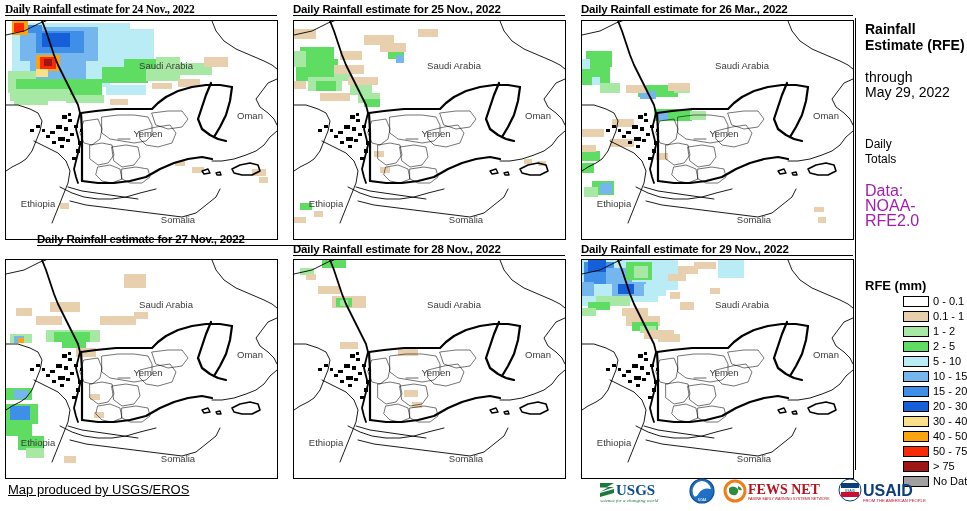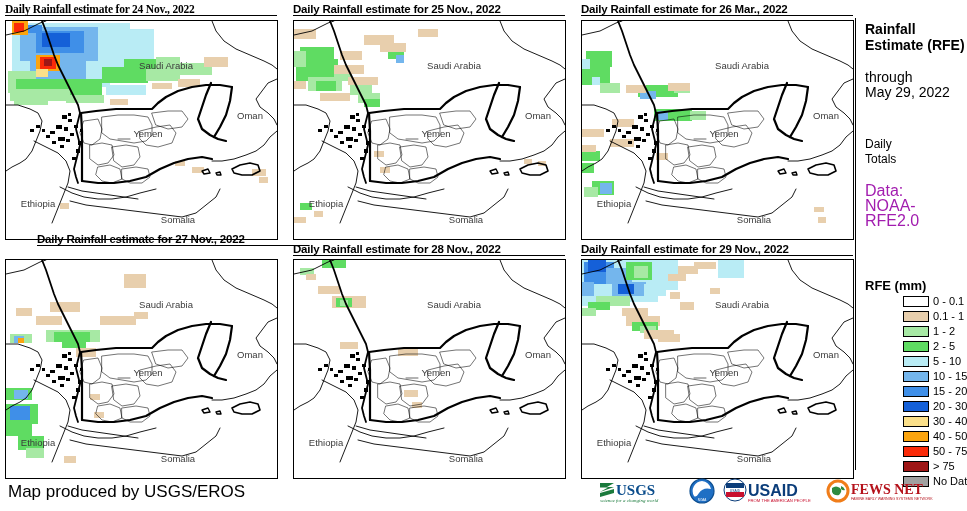--- a/index.html
+++ b/index.html
@@ -75,21 +75,21 @@
     width:26px;height:11px;border:1px solid #000;box-sizing:border-box;
     flex:0 0 auto;margin-right:4px;
   }
   .legend-label{
     font-size:11px;color:#000;white-space:nowrap;line-height:11px;
   }
 
   
   #credit{
     position:absolute;left:8px;top:482px;
-    font-size:17px;color:#000;white-space:nowrap;
+    font-size:13px;color:#000;white-space:nowrap;text-decoration:underline;
   }
   #logos{
     position:absolute;left:598px;top:478px;height:28px;
     display:flex;gap:7px;
   }
   .logo{height:26px;display:flex;align-items:center;}
 
   
   .maplabel{
     font-family:"Liberation Sans", sans-serif;
@@ -760,34 +760,34 @@
     </div>
     <div class="logo">
       <svg width="26" height="26" viewBox="0 0 26 26">
         <circle cx="13" cy="13" r="12" fill="#1f6fc4"></circle>
         <path d="M13 3 A10 10 0 0 1 22 11 Q14 9 10 15 Q7 20 5 18 A10 10 0 0 1 13 3 Z" fill="#ffffff"></path>
         <circle cx="13" cy="13" r="12" fill="none" stroke="#0d4e8f" stroke-width="1.2"></circle>
         <text x="13" y="23" font-family="Liberation Sans, sans-serif" font-size="3" fill="#ffffff" text-anchor="middle">NOAA</text>
       </svg>
     </div>
     <div class="logo">
+      <svg width="108" height="26" viewBox="0 0 108 26">
+        <circle cx="13" cy="13" r="11.5" fill="#f07d1a"></circle>
+        <circle cx="13" cy="13" r="8.5" fill="#ffffff"></circle>
+        <path d="M7 10 Q11 7 15 10 Q18 13 14 17 Q9 18 7 14 Z" fill="#2e8b3f"></path>
+        <path d="M16 8 Q19 9 20 12 Q18 13 16 11 Z" fill="#2e8b3f"></path>
+        <text x="26" y="16" font-family="Liberation Serif, serif" font-size="14" font-weight="bold" fill="#b5121b">FEWS NET</text>
+        <text x="26" y="22" font-family="Liberation Sans, sans-serif" font-size="3.6" fill="#b5121b">FAMINE EARLY WARNING SYSTEMS NETWORK</text>
+      </svg>
+    </div>
+    <div class="logo">
       <svg width="96" height="26" viewBox="0 0 96 26">
         <circle cx="13" cy="12" r="11" fill="#ffffff" stroke="#0b3d7a" stroke-width="1"></circle>
         <rect x="4" y="5" width="18" height="5" fill="#0b3d7a"></rect>
         <rect x="4" y="14" width="18" height="5" fill="#c8102e"></rect>
         <text x="13" y="13.5" font-family="Liberation Sans, sans-serif" font-size="3.4" fill="#0b3d7a" text-anchor="middle">USAID</text>
         <text x="26" y="18" font-family="Liberation Sans, sans-serif" font-size="16" font-weight="bold" fill="#0b3d7a">USAID</text>
         <text x="26" y="24" font-family="Liberation Sans, sans-serif" font-size="4.2" fill="#c8102e">FROM THE AMERICAN PEOPLE</text>
       </svg>
     </div>
-    <div class="logo">
-      <svg width="108" height="26" viewBox="0 0 108 26">
-        <circle cx="13" cy="13" r="11.5" fill="#f07d1a"></circle>
-        <circle cx="13" cy="13" r="8.5" fill="#ffffff"></circle>
-        <path d="M7 10 Q11 7 15 10 Q18 13 14 17 Q9 18 7 14 Z" fill="#2e8b3f"></path>
-        <path d="M16 8 Q19 9 20 12 Q18 13 16 11 Z" fill="#2e8b3f"></path>
-        <text x="26" y="16" font-family="Liberation Serif, serif" font-size="14" font-weight="bold" fill="#b5121b">FEWS NET</text>
-        <text x="26" y="22" font-family="Liberation Sans, sans-serif" font-size="3.6" fill="#b5121b">FAMINE EARLY WARNING SYSTEMS NETWORK</text>
-      </svg>
-    </div>
   </div>
 
 </div>
 
 </body></html>

